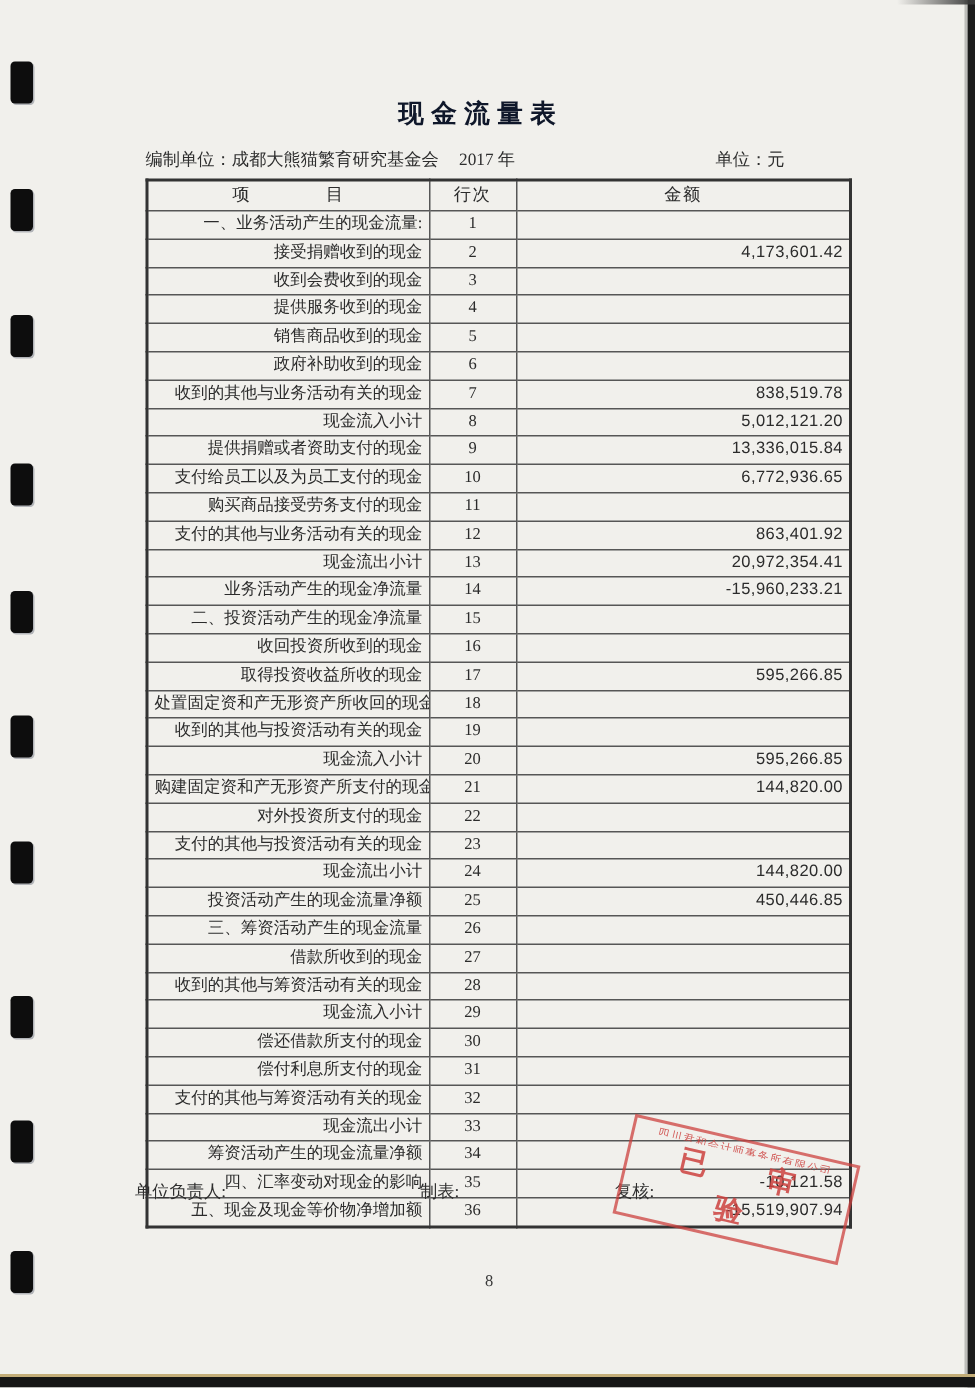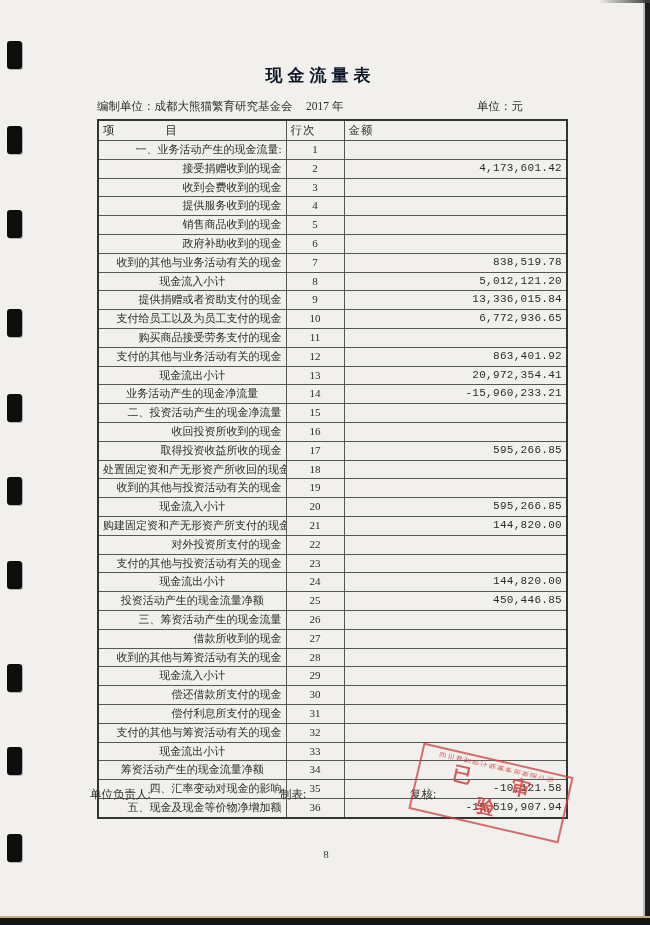--- a/index.html
+++ b/index.html
@@ -29,25 +29,25 @@
   table.cashflow{
     position:absolute;left:97px;top:119px;width:469px;
     border-collapse:collapse;table-layout:fixed;
     font-size:11px;color:#2b2b2b;
   }
   table.cashflow td,table.cashflow th{
     border:1px solid #565656;padding:0 4px;overflow:hidden;white-space:nowrap;
     font-weight:normal;height:17.8px;line-height:17.8px;
   }
   table.cashflow{border:2px solid #333;}
-  table.cashflow tr.hdr th{height:19px;line-height:19px;text-align:left;font-size:11.5px;letter-spacing:1px;}
+  table.cashflow tr.hdr th{height:19px;line-height:19px;text-align:center;font-size:11.5px;letter-spacing:1px;}
   td.c-item{text-align:right;}
-  td.c-item.center{text-align:center;}
+  td.c-item.center{text-align:right;}
   td.c-line{text-align:center;font-family:"Liberation Serif",serif;}
-  td.c-amount{text-align:right;padding-right:6px;font-family:Liberation Mono, monospace;letter-spacing:.3px;}
+  td.c-amount{text-align:right;padding-right:6px;font-family:Liberation Sans, sans-serif;letter-spacing:.3px;}
   
   .sign-row{position:absolute;left:0;top:787px;width:650px;font-size:11.5px;}
   .sign-resp{position:absolute;left:90px;}
   .sign-prep{position:absolute;left:264px;margin-left:16px;}
   .sign-rev{position:absolute;left:410px;}
   .page-num{position:absolute;left:97px;top:848px;width:458px;text-align:center;font-size:11px;color:#3a3a3a;}
   
   .stamp{
     position:absolute;left:414px;top:759px;width:150px;height:64px;
     transform:rotate(13deg);

